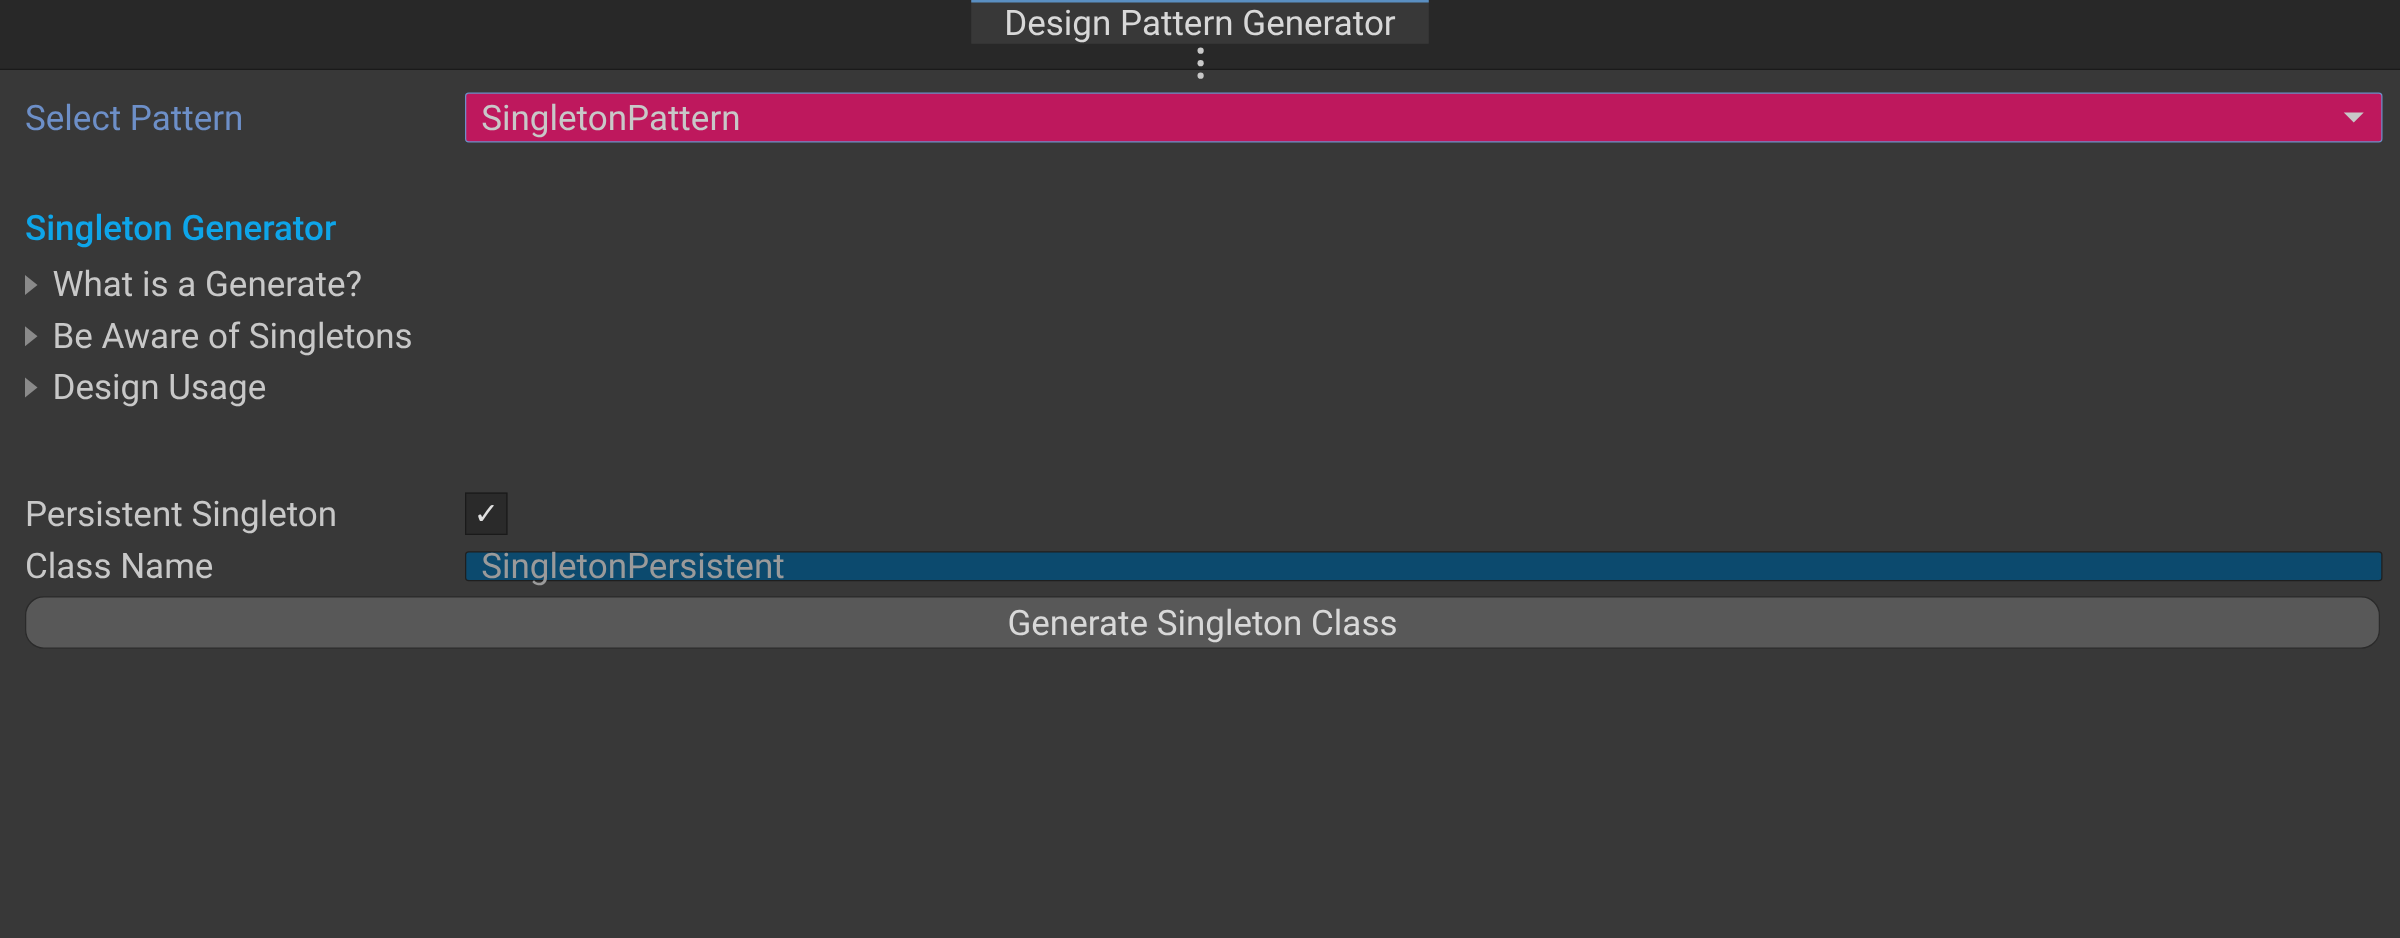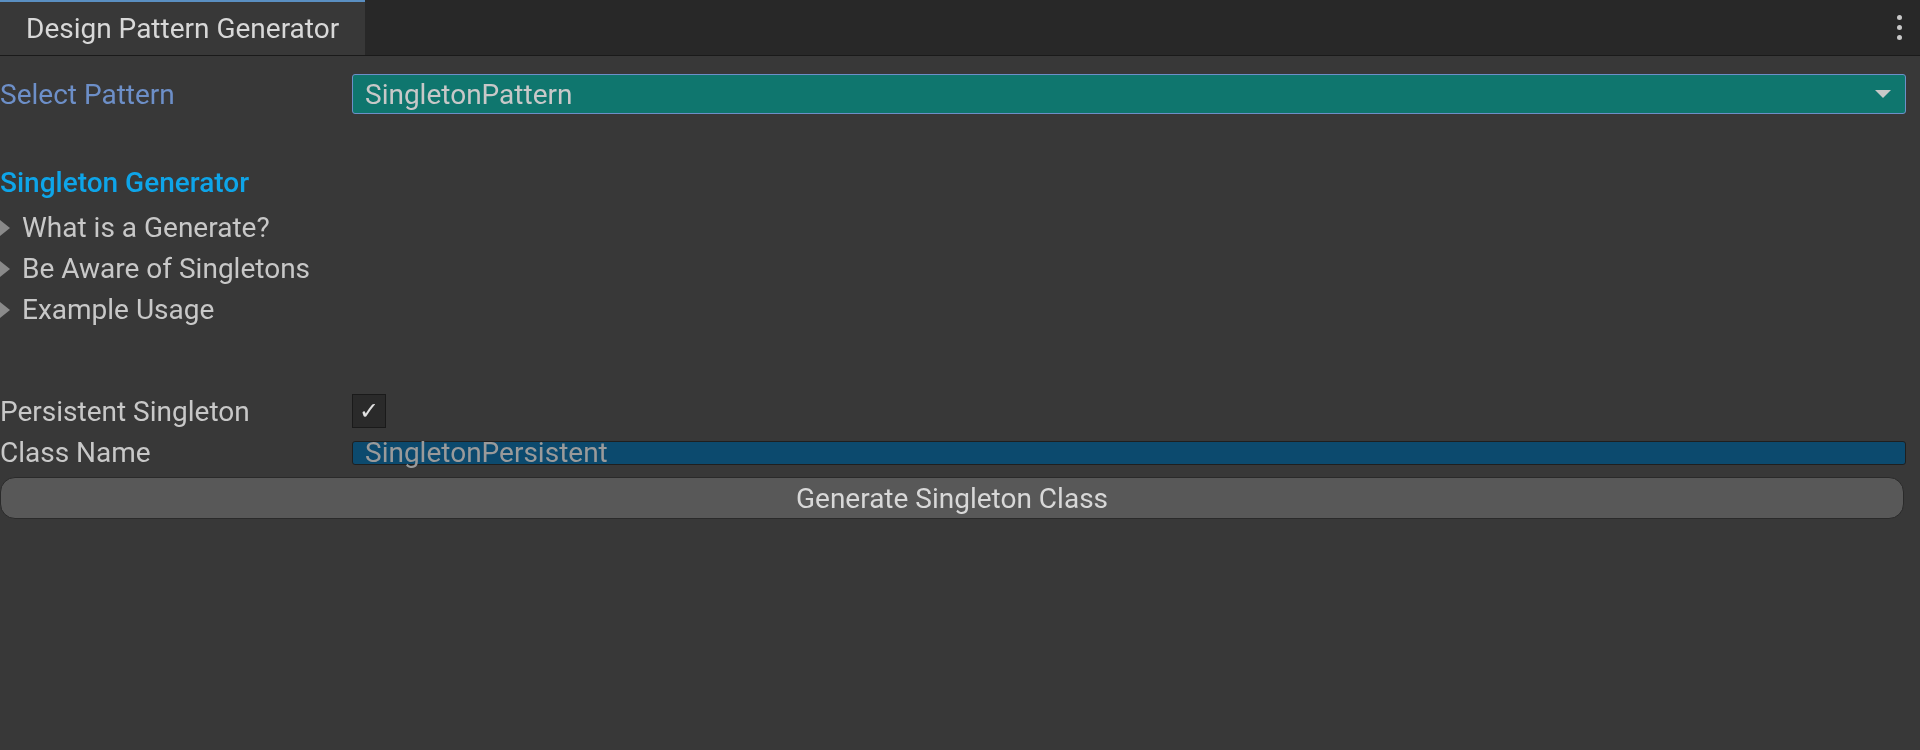--- a/index.html
+++ b/index.html
@@ -19,20 +19,21 @@
       width: 100%;
       height: 100%;
       background: #383838;
     }
     .tab-bar {
       display: flex;
       align-items: center;
       background: #282828;
       height: 56px;
       border-bottom: 1px solid #1a1a1a;
+      flex-direction: column;
     }
     .tab {
       background: #383838;
       color: #d8d8d8;
       padding: 0 26px;
       height: 100%;
       display: flex;
       align-items: center;
       font-size: 28px;
       border-top: 2px solid #5a8fc2;
@@ -55,39 +56,39 @@
       background: #c8c8c8;
       border-radius: 50%;
       margin: 2.5px 0;
     }
     .kebab-col {
       display: flex;
       flex-direction: column;
       align-items: center;
     }
     .content {
-      padding: 18px 14px 14px 0;
+      padding: 18px 14px 14px 20px;
     }
     .row {
       display: flex;
       align-items: center;
       margin-bottom: 8px;
     }
     .field-label {
       width: 352px;
       font-size: 28px;
       color: #c8c8c8;
       flex-shrink: 0;
     }
     .field-label.highlight {
       color: #6d8fc8;
     }
     .dropdown {
       flex: 1;
-      background: #0f766e;
+      background: #be185d;
       border: 1px solid #6d8fc8;
       border-radius: 3px;
       height: 40px;
       display: flex;
       align-items: center;
       padding: 0 12px;
       position: relative;
       cursor: pointer;
     }
     .dropdown-text {
@@ -212,21 +213,21 @@
     <div class="foldout">
       <div class="foldout-arrow"></div>
       <span>What is a Generate?</span>
     </div>
     <div class="foldout">
       <div class="foldout-arrow"></div>
       <span>Be Aware of Singletons</span>
     </div>
     <div class="foldout">
       <div class="foldout-arrow"></div>
-      <span>Example Usage</span>
+      <span>Design Usage</span>
     </div>
 
     <div class="spacer-row"></div>
 
     <div class="row checkbox-row">
       <div class="field-label">Persistent Singleton</div>
       <div class="checkbox-container">
         <span class="checkmark">✓</span>
       </div>
     </div>

